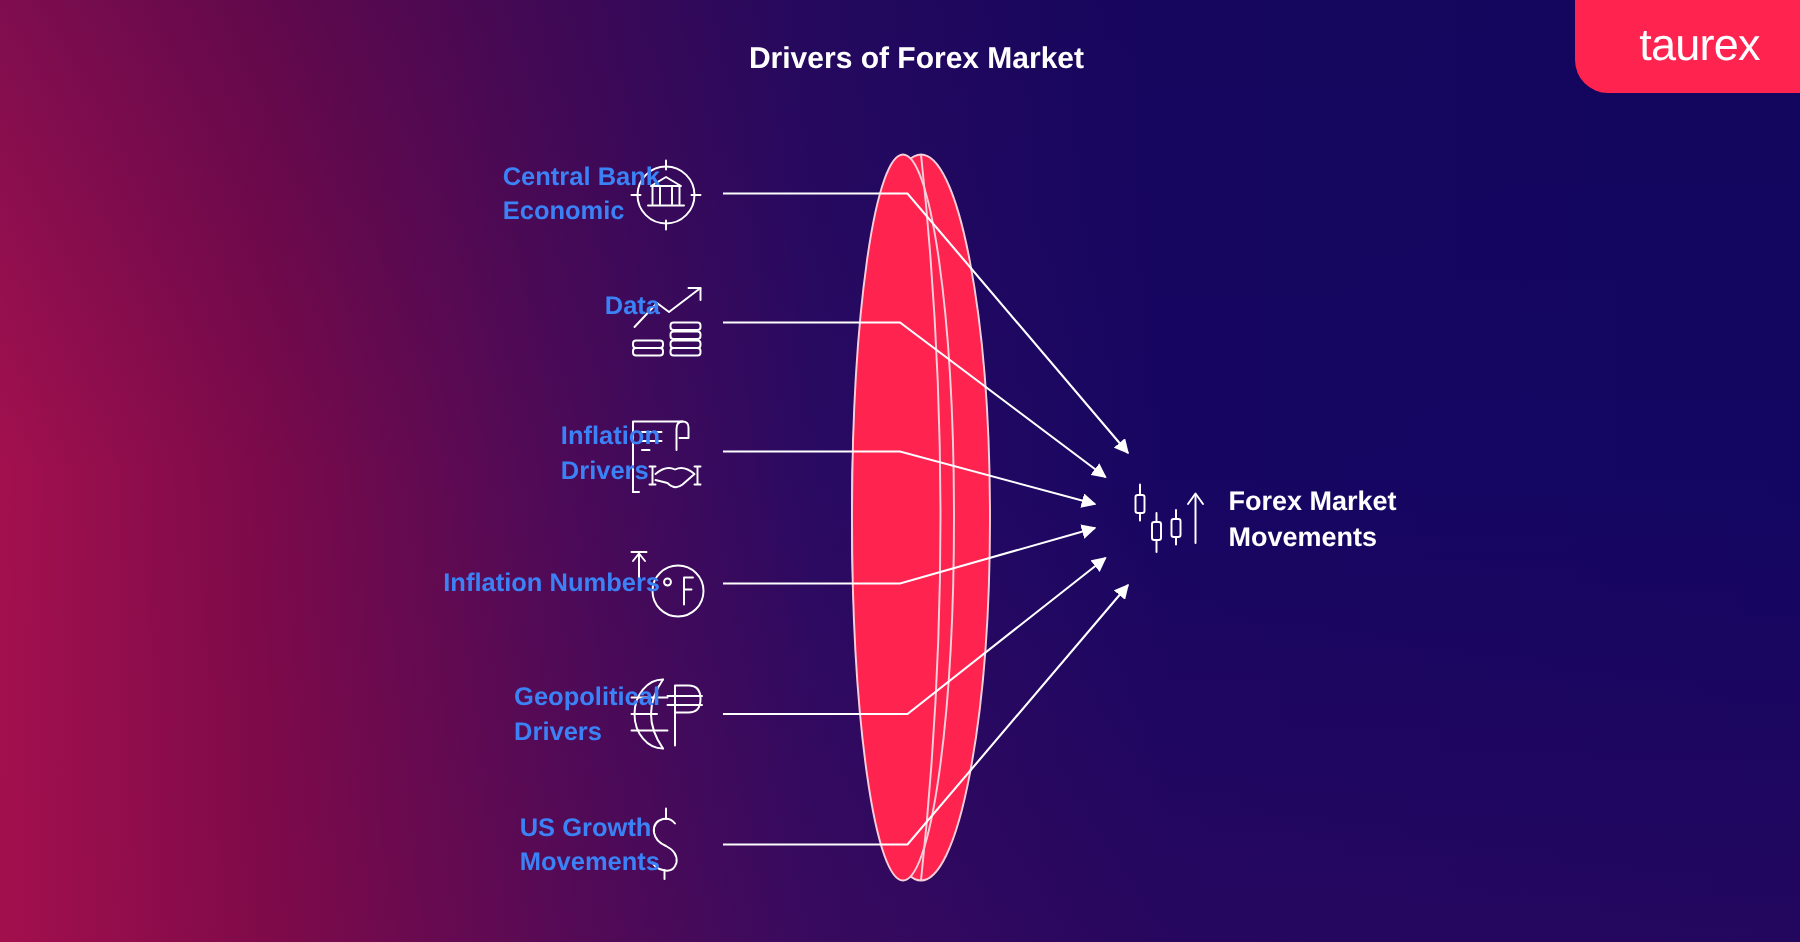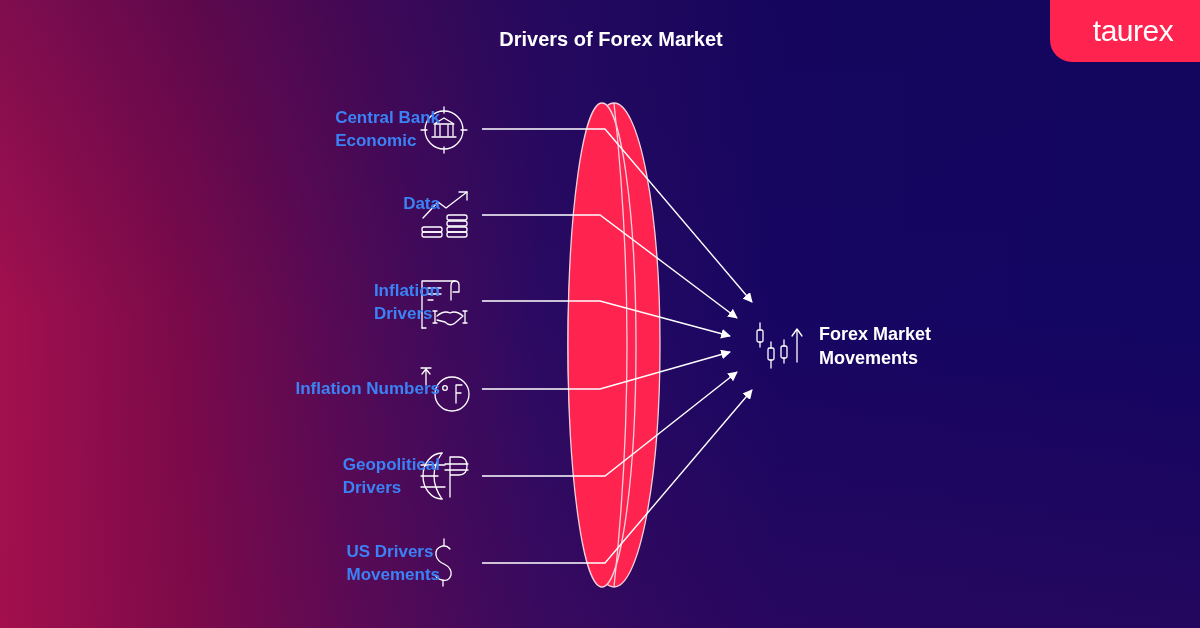--- a/index.html
+++ b/index.html
@@ -158,20 +158,20 @@
   <div>Drivers</div>
 </div>
 <div class="label" style="top:377px;margin-left:17px;">
   <div>Inflation Numbers</div>
 </div>
 <div class="label" style="top:453px;">
   <div>Geopolitical</div>
   <div>Drivers</div>
 </div>
 <div class="label" style="top:540px;">
-  <div>US Drivers</div>
+  <div>US Growth</div>
   <div>Movements</div>
 </div>
 
 <div class="target-label">
   <div>Forex Market</div>
   <div>Movements</div>
 </div>
 
 </body></html>

